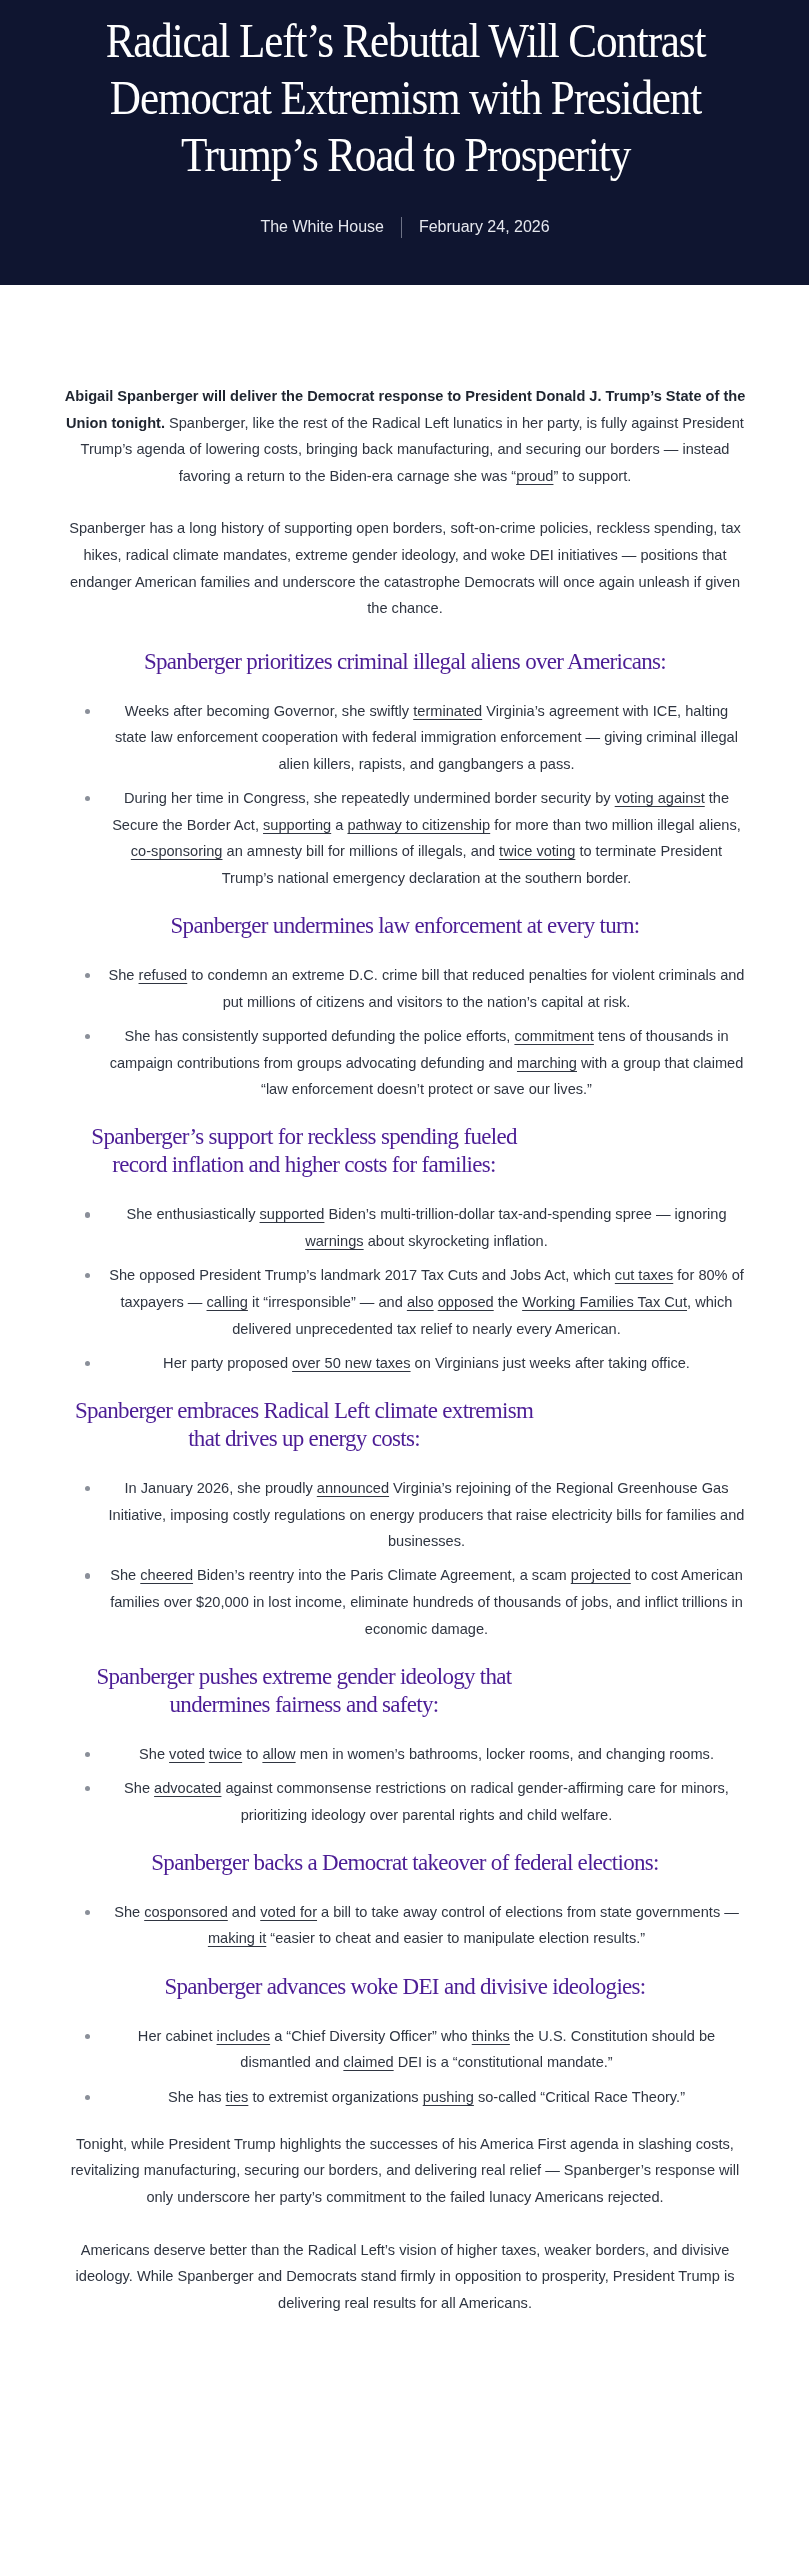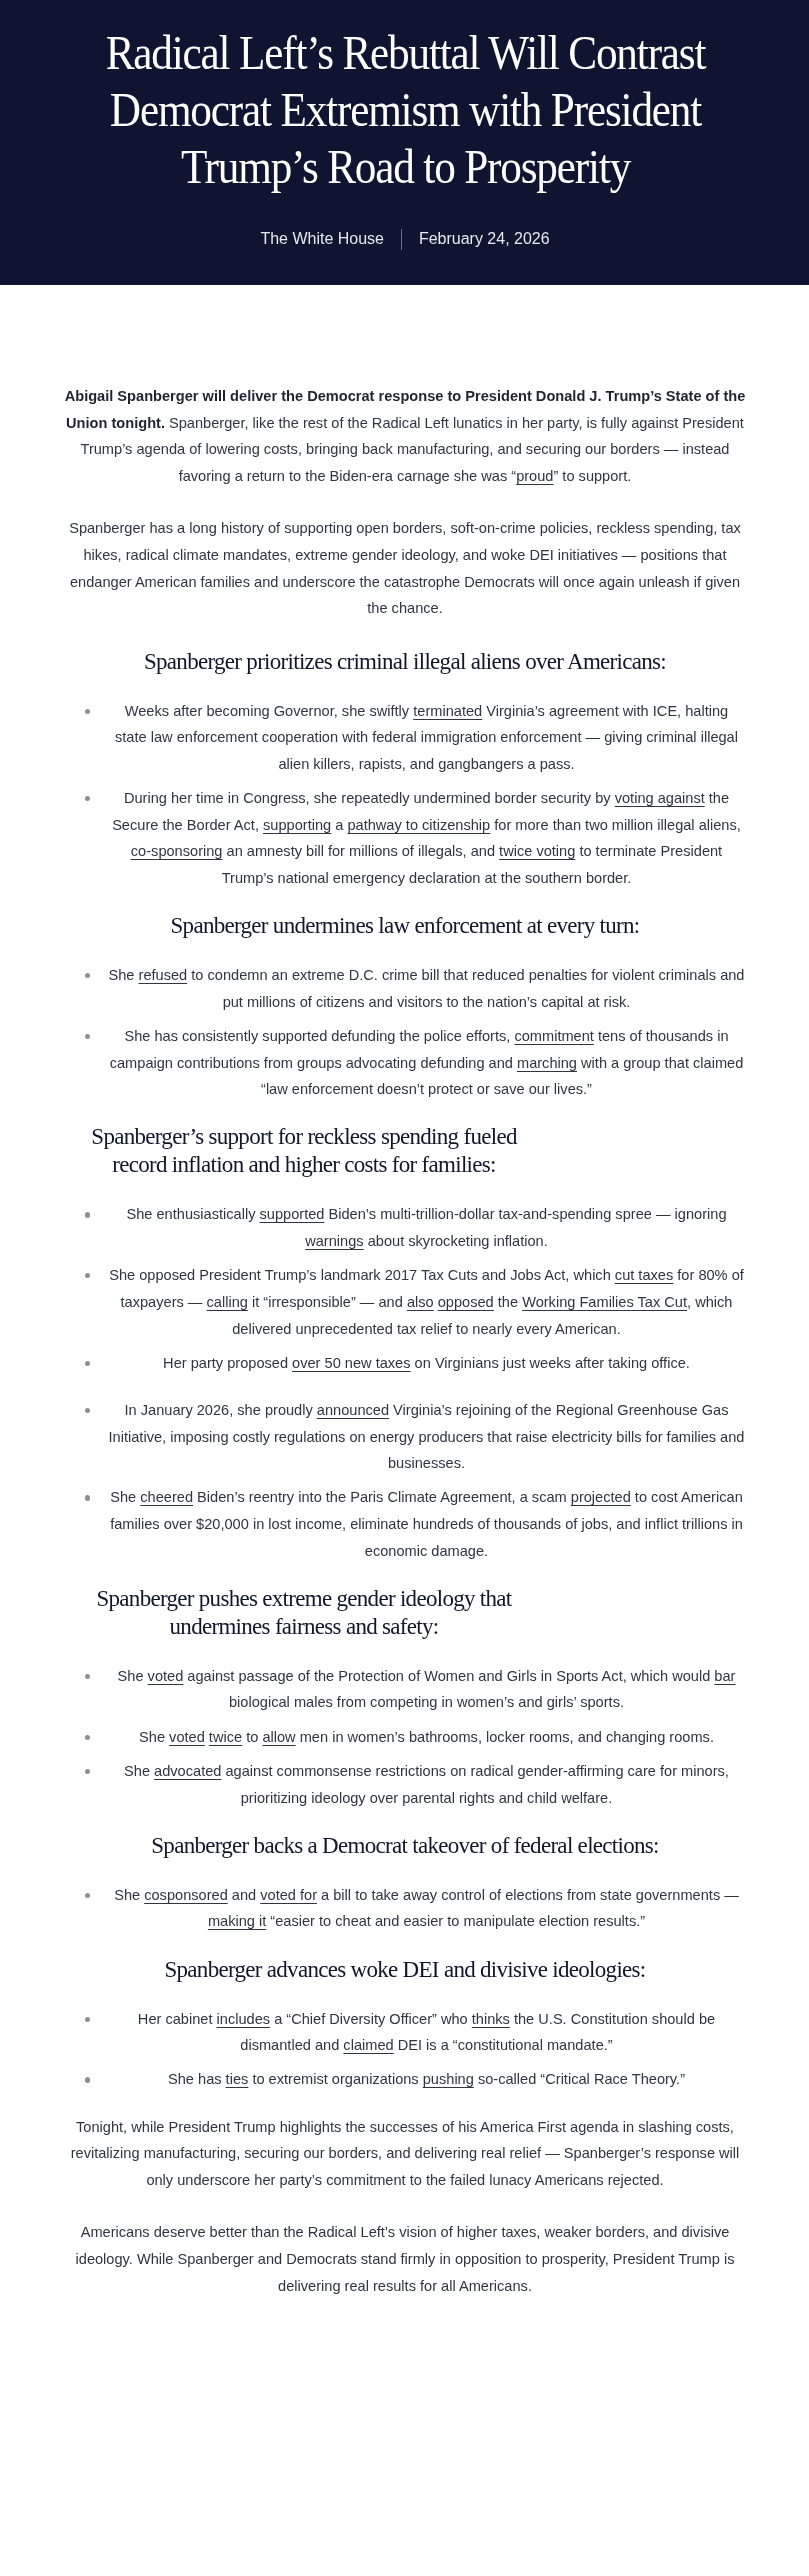--- a/index.html
+++ b/index.html
@@ -1,21 +1,21 @@
 <!DOCTYPE html>
 <html style="font-size:13.7px"><head>
 <meta charset="utf-8">
 <style>
   html, body { margin: 0; padding: 0; background: #ffffff; }
   body { width: 810px; font-family: "Liberation Sans", sans-serif; color: #2b3240; }
   .hero {
     background: #0f1530;
     height: 285px;
     box-sizing: border-box;
-    padding-top: 24px;
+    padding-top: 12px;
     text-align: center;
   }
   .hero h1 {
     margin: 0 auto;
     width: 737px;
     font-family: "Liberation Serif", serif;
     font-weight: normal;
     color: #ffffff;
     font-size: 48px;
     line-height: 57px;
@@ -33,21 +33,21 @@
   .meta .sep { width: 0.9px; height: 20.6px; background: #6d7286; margin: 0 17px; }
   .content { padding: 98px 64px 51px 64px; font-size: 14.6px; line-height: 26.6px; color: #2f3541; text-align: center; }
   .content p { margin: 0 0 26px 0; }
   .content b { color: #1f2530; }
   .content a { color: #2f3541; text-decoration: underline; text-underline-offset: 2.6px; }
   .content h2 {
     font-family: "Liberation Serif", serif;
     font-weight: normal;
     font-size: 23px;
     line-height: 28px;
-    color: #0f172a;
+    color: #4c1d95;
     margin: 3.4px 0 22px 0;
     letter-spacing: -0.7px;
   }
   .content h2.narrow { width: 480px; }
   .content ul { margin: 0 0 20.6px 0; padding-left: 43px; }
   .content li { margin-bottom: 7.7px; list-style: none; position: relative; }
   .content li::before {
     content: ""; position: absolute; left: -22px; top: 11px;
     width: 5.1px; height: 5.1px; border-radius: 50%; background: #8a8f99;
   }
@@ -86,29 +86,29 @@
       </section>
       <section>
         <h2 class="narrow">Spanberger’s support for reckless spending fueled record inflation and higher costs for families:</h2>
         <ul>
           <li><span>She enthusiastically </span><a href="#">supported</a><span> Biden’s multi-trillion-dollar tax-and-spending spree — ignoring </span><a href="#">warnings</a><span> about skyrocketing inflation.</span></li>
           <li><span>She opposed President Trump’s landmark 2017 Tax Cuts and Jobs Act, which </span><a href="#">cut taxes</a><span> for 80% of taxpayers — </span><a href="#">calling</a><span> it “irresponsible” — and </span><a href="#">also</a><span> </span><a href="#">opposed</a><span> the </span><a href="#">Working Families Tax Cut</a><span>, which delivered unprecedented tax relief to nearly every American.</span></li>
           <li><span>Her party proposed </span><a href="#">over 50 new taxes</a><span> on Virginians just weeks after taking office.</span></li>
         </ul>
       </section>
       <section>
+        <h2 class="narrow">Spanberger embraces Radical Left climate extremism that drives up energy costs:</h2>
         <ul>
           <li><span>In January 2026, she proudly </span><a href="#">announced</a><span> Virginia’s rejoining of the Regional Greenhouse Gas Initiative, imposing costly regulations on energy producers that raise electricity bills for families and businesses.</span></li>
           <li><span>She </span><a href="#">cheered</a><span> Biden’s reentry into the Paris Climate Agreement, a scam </span><a href="#">projected</a><span> to cost American families over $20,000 in lost income, eliminate hundreds of thousands of jobs, and inflict trillions in economic damage.</span></li>
         </ul>
       </section>
       <section>
         <h2 class="narrow">Spanberger pushes extreme gender ideology that undermines fairness and safety:</h2>
         <ul>
-          <li><span>She </span><a href="#">voted</a><span> against passage of the Protection of Women and Girls in Sports Act, which would </span><a href="#">bar</a><span> biological males from competing in women’s and girls’ sports.</span></li>
           <li><span>She </span><a href="#">voted</a><span> </span><a href="#">twice</a><span> to </span><a href="#">allow</a><span> men in women’s bathrooms, locker rooms, and changing rooms.</span></li>
           <li><span>She </span><a href="#">advocated</a><span> against commonsense restrictions on radical gender-affirming care for minors, prioritizing ideology over parental rights and child welfare.</span></li>
         </ul>
       </section>
       <section>
         <h2>Spanberger backs a Democrat takeover of federal elections:</h2>
         <ul>
           <li><span>She </span><a href="#">cosponsored</a><span> and </span><a href="#">voted for</a><span> a bill to take away control of elections from state governments — </span><a href="#">making it</a><span> “easier to cheat and easier to manipulate election results.”</span></li>
         </ul>
       </section>

